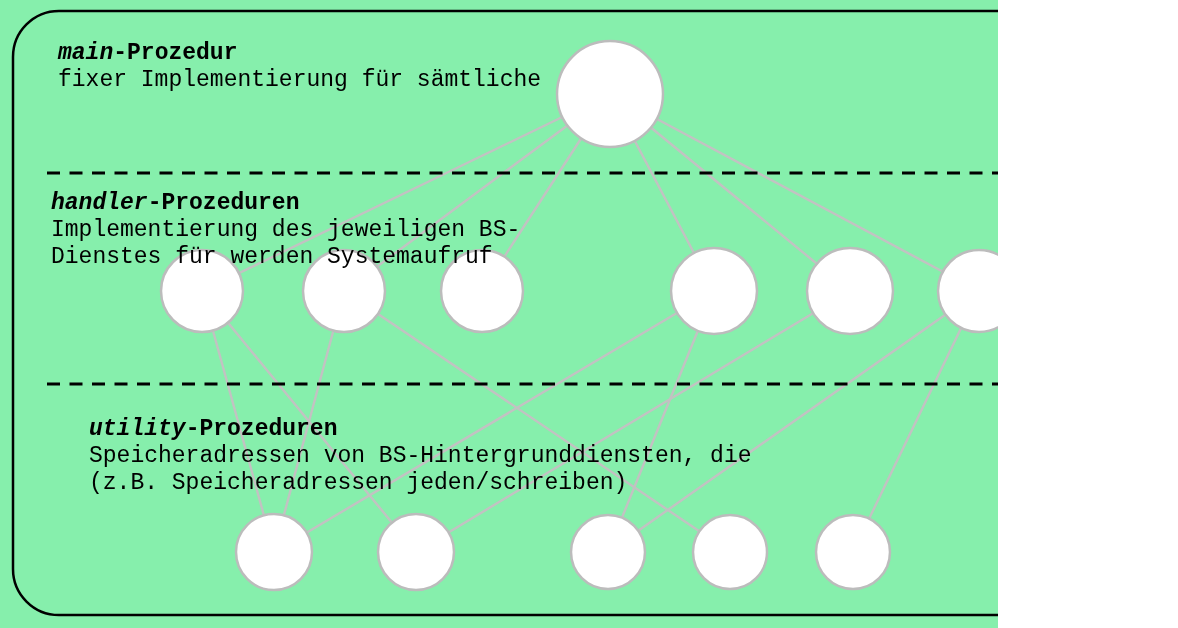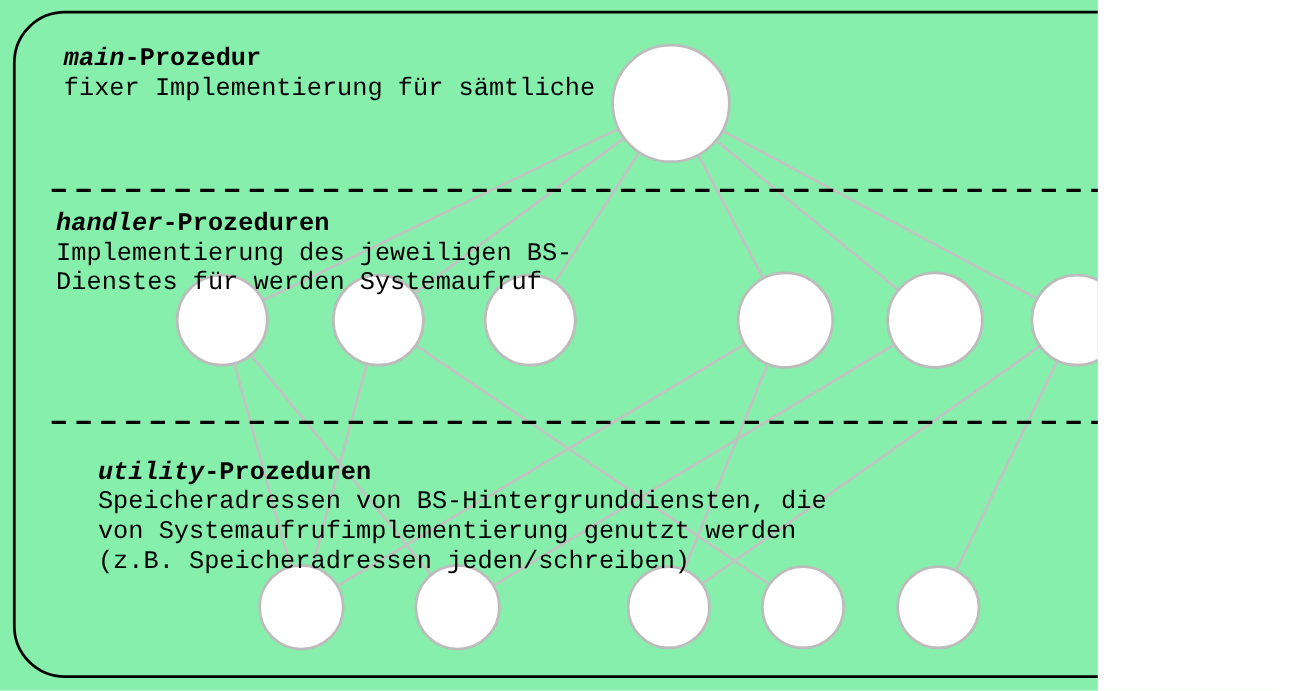--- a/index.html
+++ b/index.html
@@ -58,17 +58,16 @@
 
   <div class="label" style="left: 51px; top: 190px;">
     <div class="title"><span class="it">handler</span><span>-Prozeduren</span></div>
     <div class="body-line">Implementierung des jeweiligen BS-</div>
     <div class="body-line">Dienstes für werden Systemaufruf</div>
   </div>
 
   <div class="label" style="left: 53px; top: 416px; margin-left: 36px;">
     <div class="title"><span class="it">utility</span><span>-Prozeduren</span></div>
     <div class="body-line">Speicheradressen von BS-Hintergrunddiensten, die</div>
-    <div class="body-line">von Systemaufrufimplementierung genutzt werden</div>
     <div class="body-line">(z.B. Speicheradressen jeden/schreiben)</div>
   </div>
 
 </div>
 
 </body></html>

